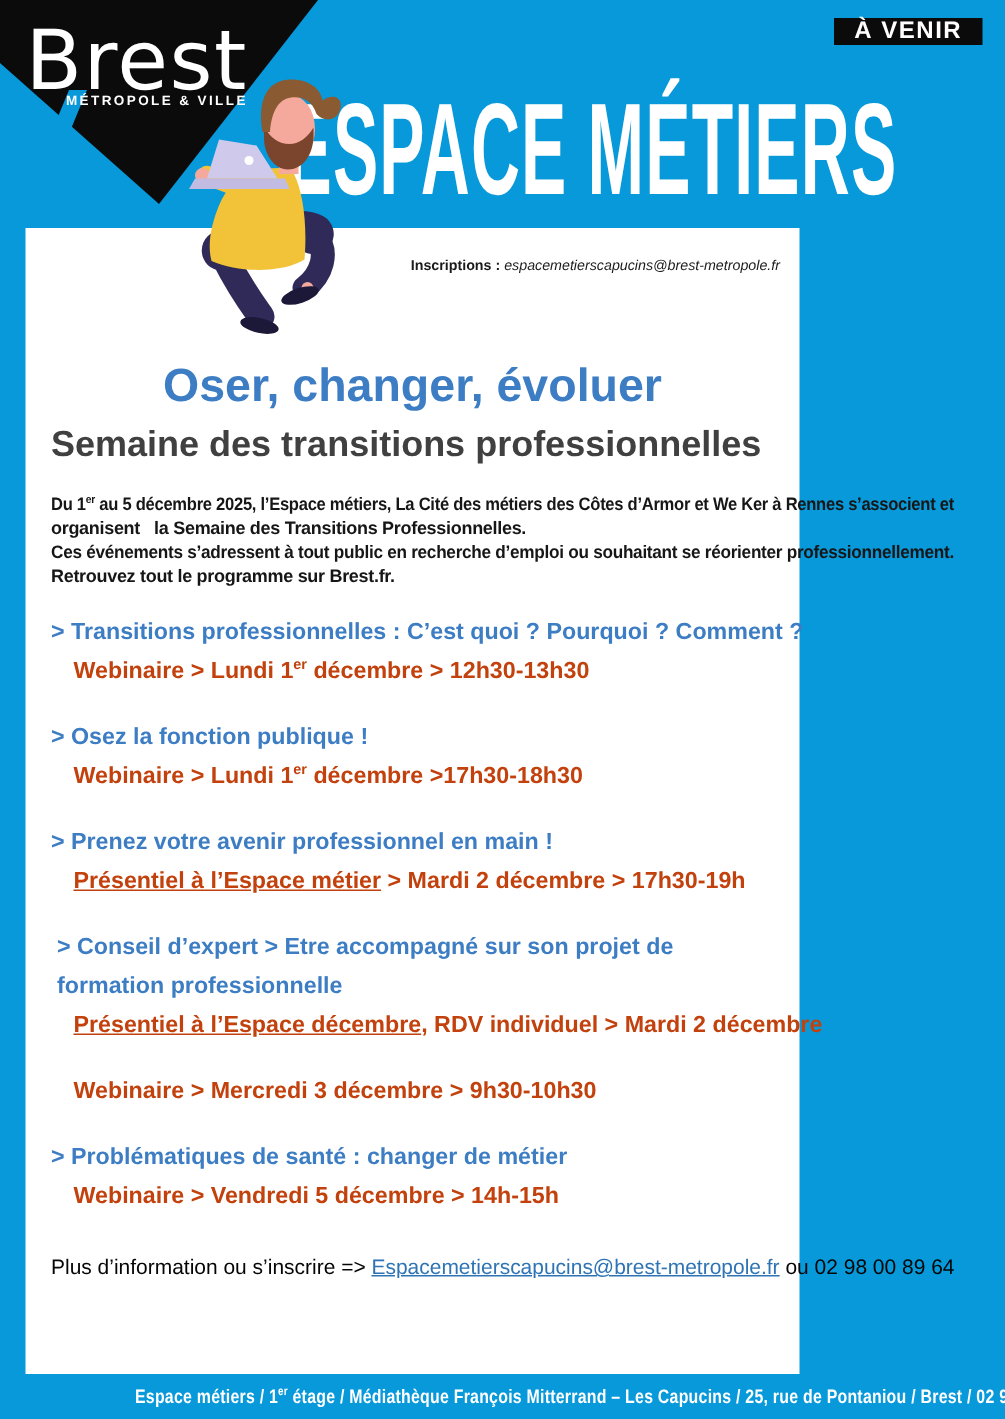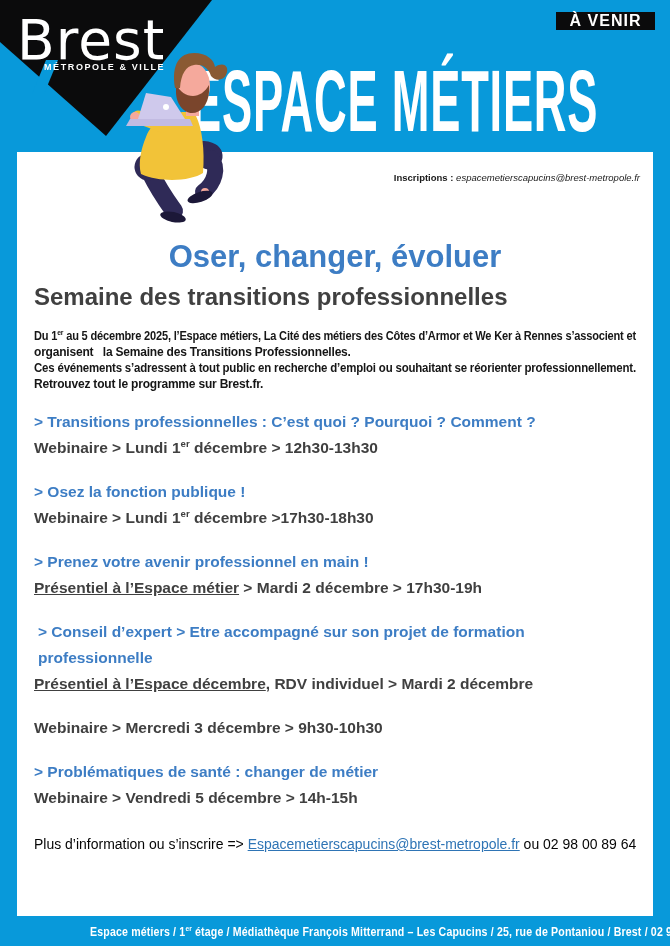--- a/index.html
+++ b/index.html
@@ -33,21 +33,21 @@
   .big-title{
     position:absolute;left:191px;top:57px;z-index:2;
     color:#fff;font-weight:bold;font-size:58px;line-height:1;
     letter-spacing:1px;white-space:pre;
     transform:scale(0.78,1.5);transform-origin:0 0;
   }
   .person-svg{position:absolute;left:0;top:0;z-index:6;}
   
   .sheet{
     position:absolute;left:17px;top:152px;z-index:4;
-    width:636px;height:764px;background:#fff;
+    width:516px;height:764px;background:#fff;
     padding:0 17px;
   }
   .insc{
     position:absolute;top:9px;right:13px;
     font-size:9.5px;color:#1a1a1a;white-space:pre;
   }
   .insc-label{font-weight:bold;}
   .insc-email{font-style:italic;}
   .headline{
     margin-top:88px;text-align:center;
@@ -57,21 +57,21 @@
     margin-top:8px;text-align:left;
     color:#404040;font-size:24px;font-weight:bold;line-height:30px;
   }
   .intro{margin-top:16px;font-size:12px;font-weight:bold;line-height:16px;letter-spacing:-0.2px;color:#161616;}
   .events{margin-top:17px;}
   .event{margin-bottom:18px;font-size:15.5px;font-weight:bold;line-height:26px;}
   .ev-title{color:var(--heading-blue);}
   .ev-title.wrap{white-space:normal;}
   .ev-title.justify{text-align:justify;}
   .ev-title.indent{padding-left:4px;}
-  .ev-detail{color:#404040;}
+  .ev-detail{color:#c2410c;margin-left:15px;}
   .u{text-decoration:underline;}
   sup{font-size:62%;vertical-align:super;line-height:0;}
   .nowrap{white-space:pre;display:inline-block;}
   .fit-x{transform-origin:0 50%;}
   .fit-x.center{transform-origin:50% 50%;}
   .info-row{margin-top:25px;font-size:14px;font-weight:400;color:#050505;}
   .info-link{color:var(--link-blue);text-decoration:underline;}
   
   .footer-bar{
     position:absolute;left:0;top:916px;width:670px;height:30px;z-index:5;

